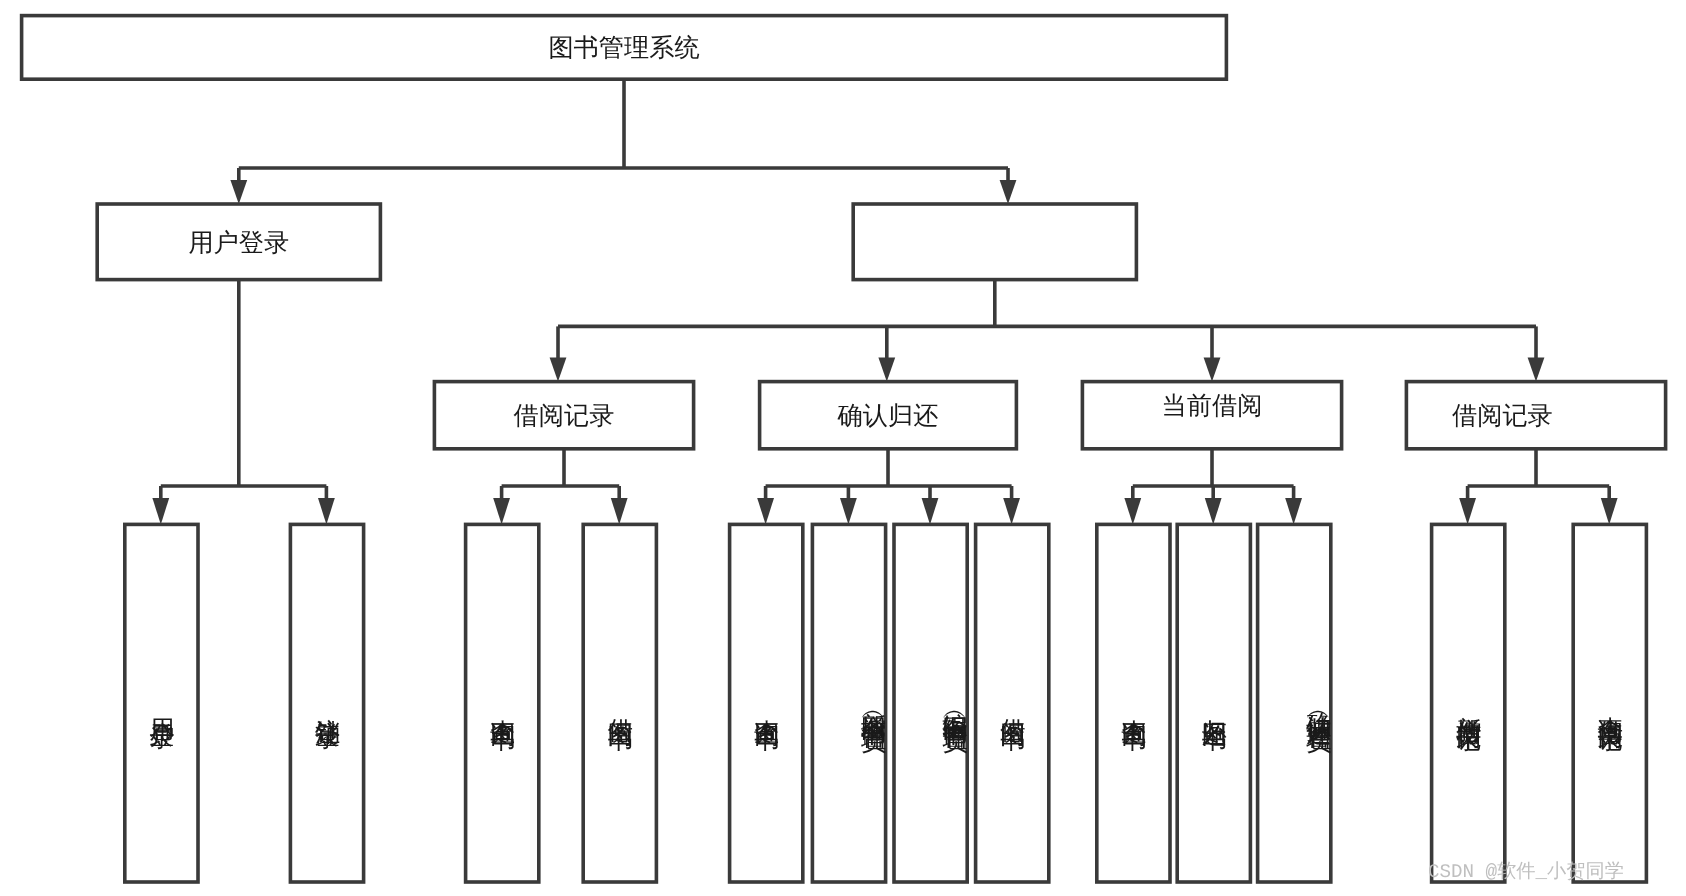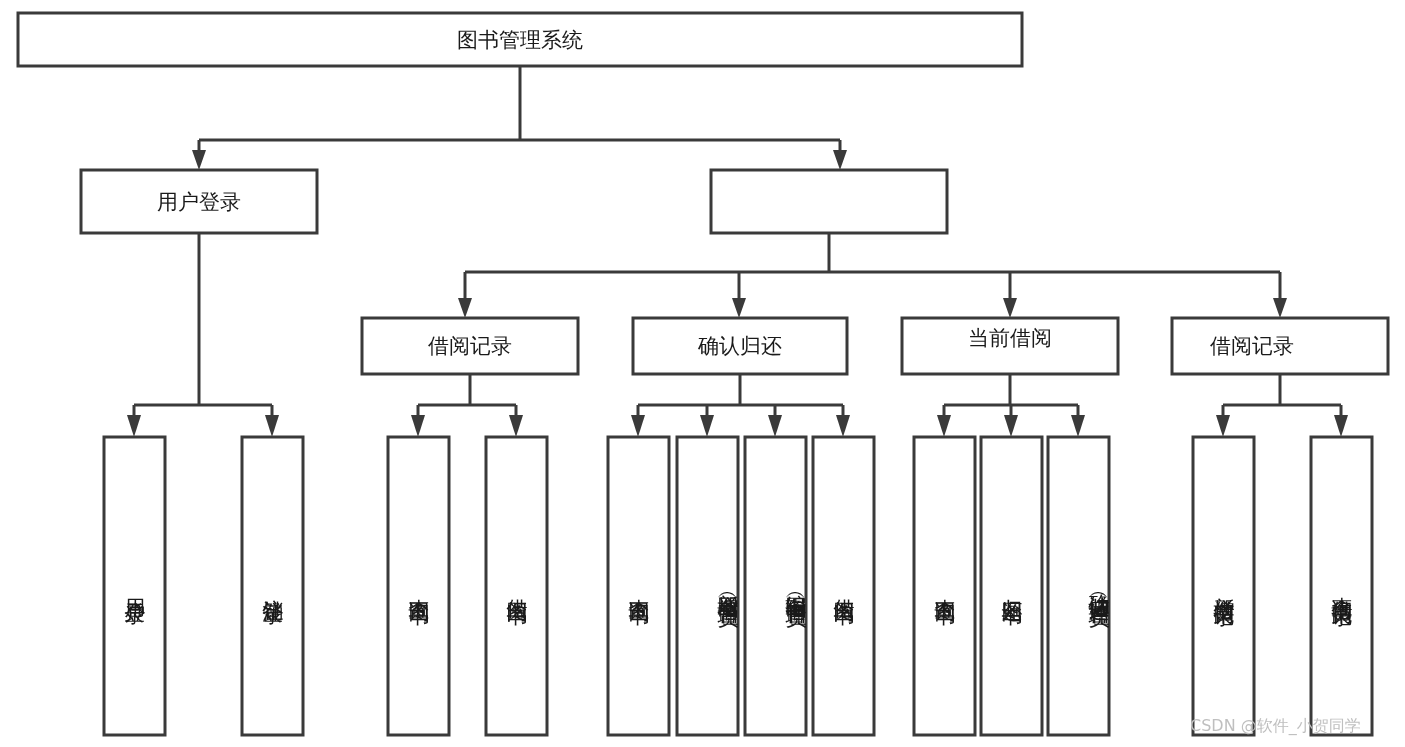--- a/index.html
+++ b/index.html
@@ -64,20 +64,21 @@
     line-height: 1;
     pointer-events: none;
   }
   .watermark {
     position: absolute;
     color: #bfbfbf;
     font-size: 16px;
     white-space: nowrap;
     left: 1190px;
     top: 716px;
+    font-family: Liberation Mono, monospace;
   }
 </style>
 </head>
 <body>
 
 <div id="diagram-root">
 
   <svg class="diagram-canvas" viewBox="0 0 1405 747">
     <defs>
       <marker id="arrow" viewBox="0 0 12 14" refX="6" refY="13" markerWidth="12" markerHeight="14" orient="auto-start-reverse" markerUnits="userSpaceOnUse">

